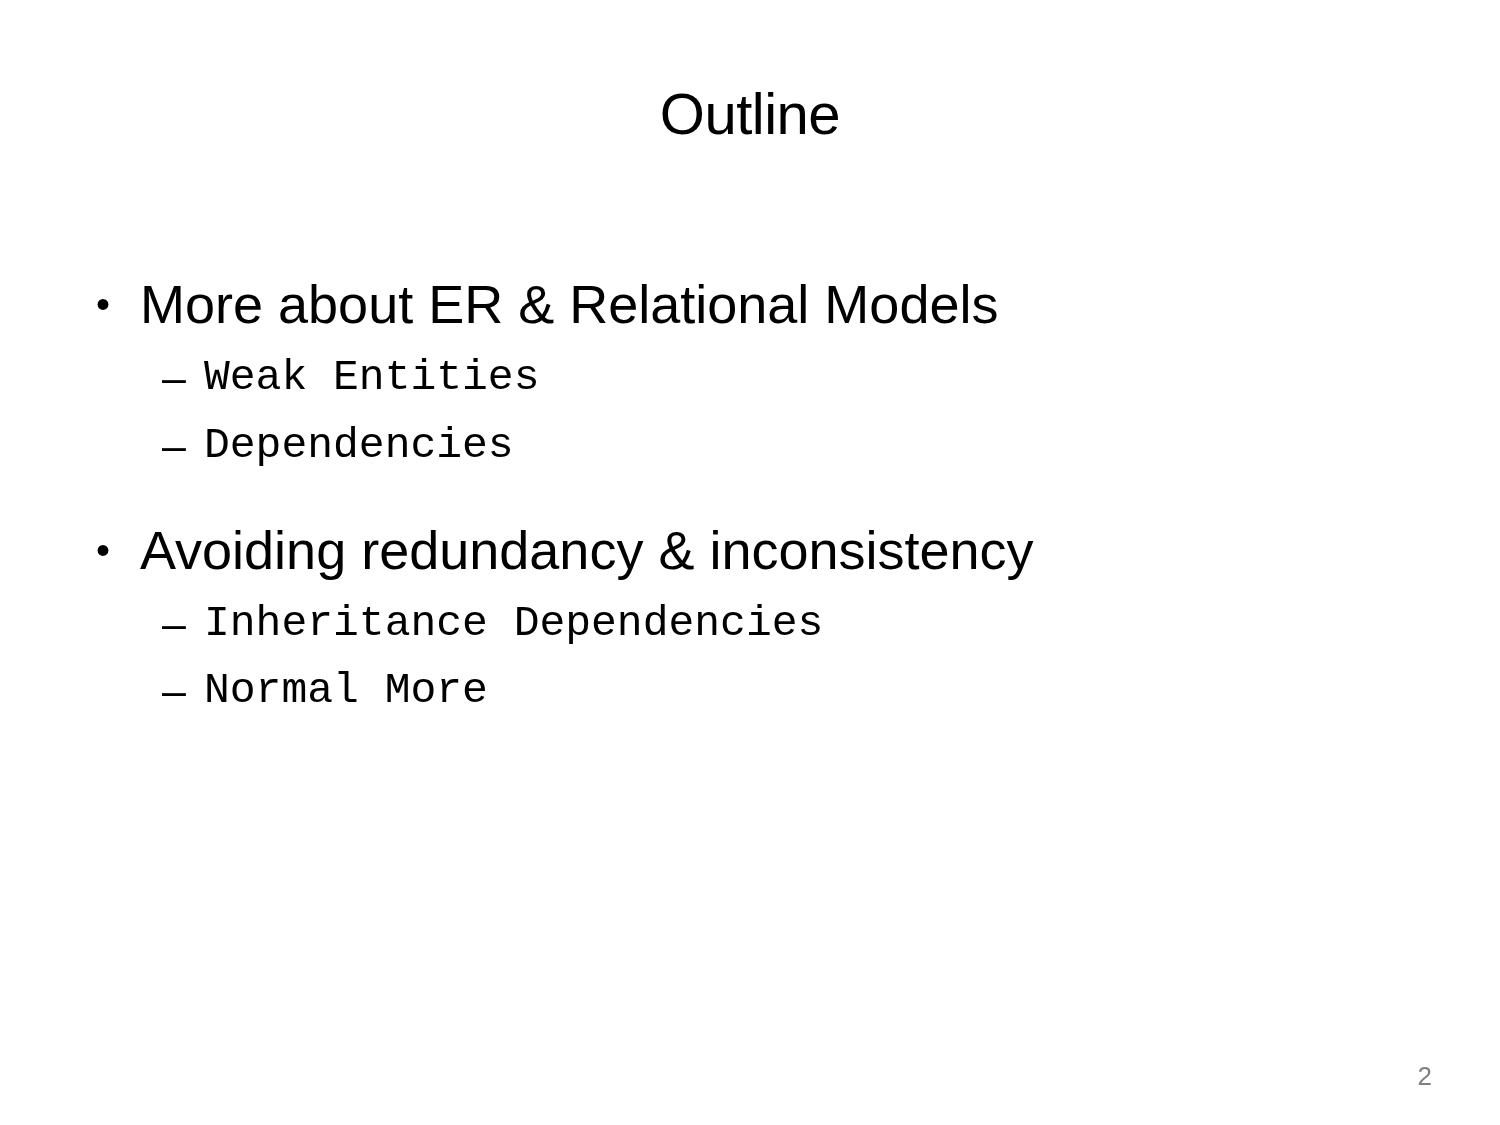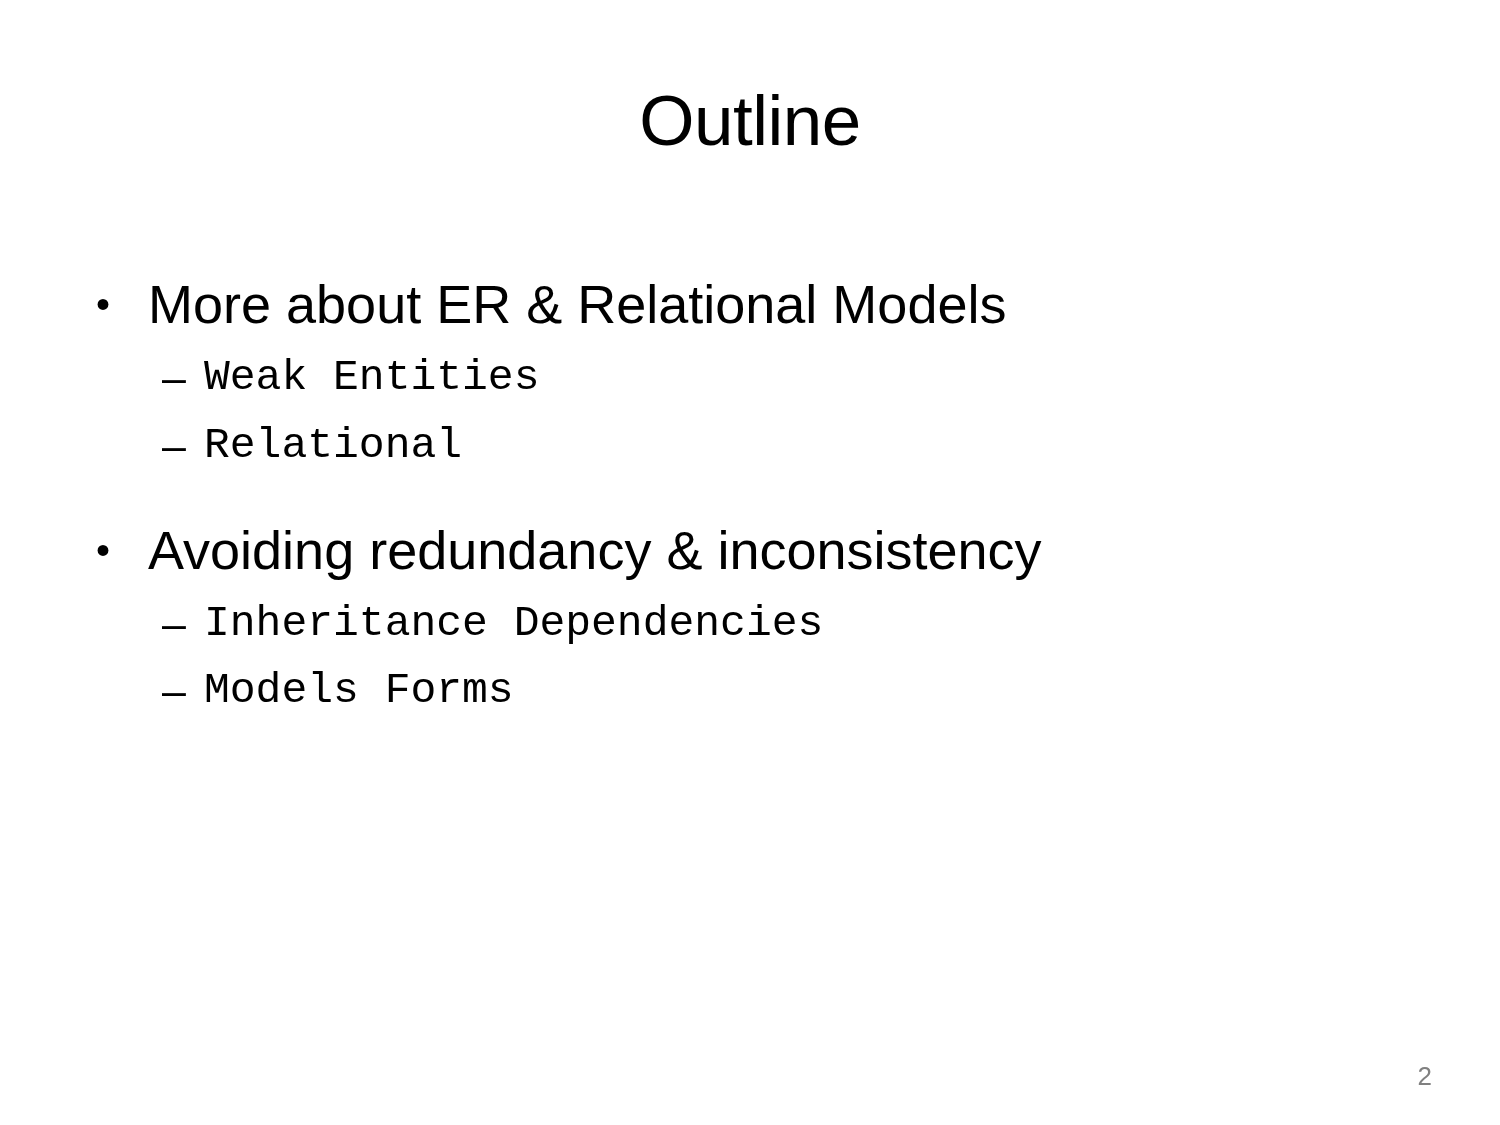--- a/index.html
+++ b/index.html
@@ -19,21 +19,21 @@
     overflow: hidden;
   }
 
   
   .slide-title {
     position: absolute;
     left: 112px;
     top: 84px;
     width: 1276px;
     text-align: center;
-    font-size: 71px;
+    font-size: 58px;
     line-height: 1.05;
     font-weight: 400;
     color: #000000;
     letter-spacing: -0.5px;
     white-space: nowrap;
   }
 
   
   .body-area {
     position: absolute;
@@ -59,21 +59,20 @@
     width: 52px;
     font-size: 40px;
     line-height: 1.64;
     text-align: left;
     padding-left: 8px;
     box-sizing: border-box;
   }
   .lvl1 .text {
     flex: 1 1 auto;
     white-space: nowrap;
-    margin-left: 8px;
   }
 
   
   .lvl2 {
     font-size: 43px;
     line-height: 1.3;
     margin-left: 66px;
     margin-top: 12px;
     margin-bottom: 10px;
   }
@@ -120,37 +119,37 @@
       <span class="text">More about ER &amp; Relational Models</span>
     </div>
 
     <div class="bullet-row lvl2">
       <span class="marker">–</span>
       <span class="text">Weak Entities</span>
     </div>
 
     <div class="bullet-row lvl2">
       <span class="marker">–</span>
-      <span class="text">Relational</span>
+      <span class="text">Dependencies</span>
     </div>
 
     <div class="group-gap"></div>
 
     <div class="bullet-row lvl1">
       <span class="marker">•</span>
       <span class="text">Avoiding redundancy &amp; inconsistency</span>
     </div>
 
     <div class="bullet-row lvl2">
       <span class="marker">–</span>
       <span class="text">Inheritance Dependencies</span>
     </div>
 
     <div class="bullet-row lvl2">
       <span class="marker">–</span>
-      <span class="text">Models Forms</span>
+      <span class="text">Normal More</span>
     </div>
 
   </div>
 
   <div class="page-number">2</div>
 
 </div>
 
 </body></html>

